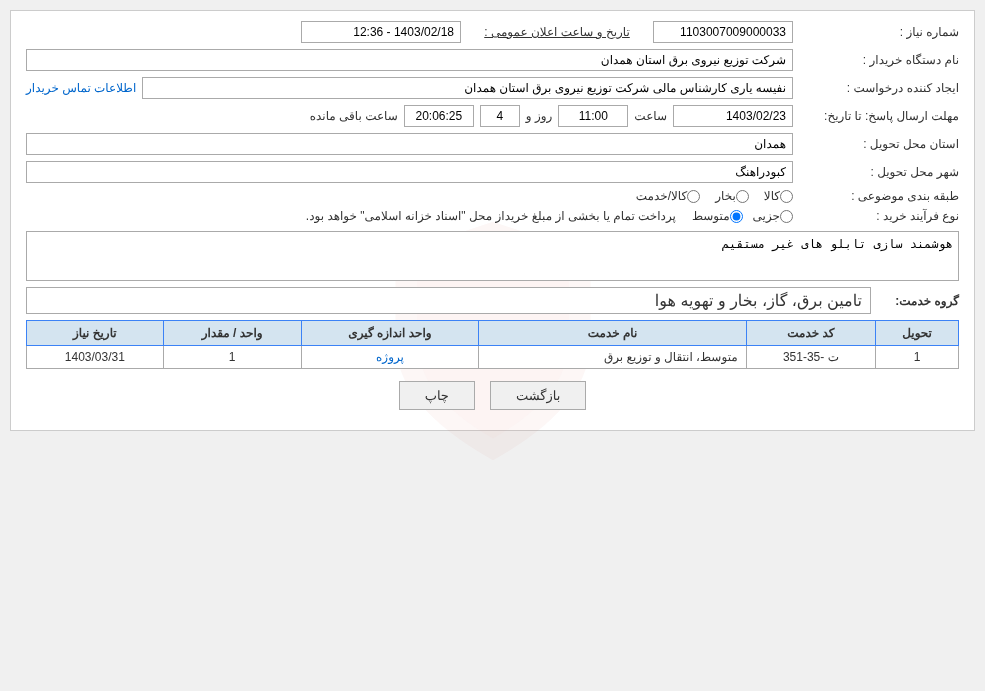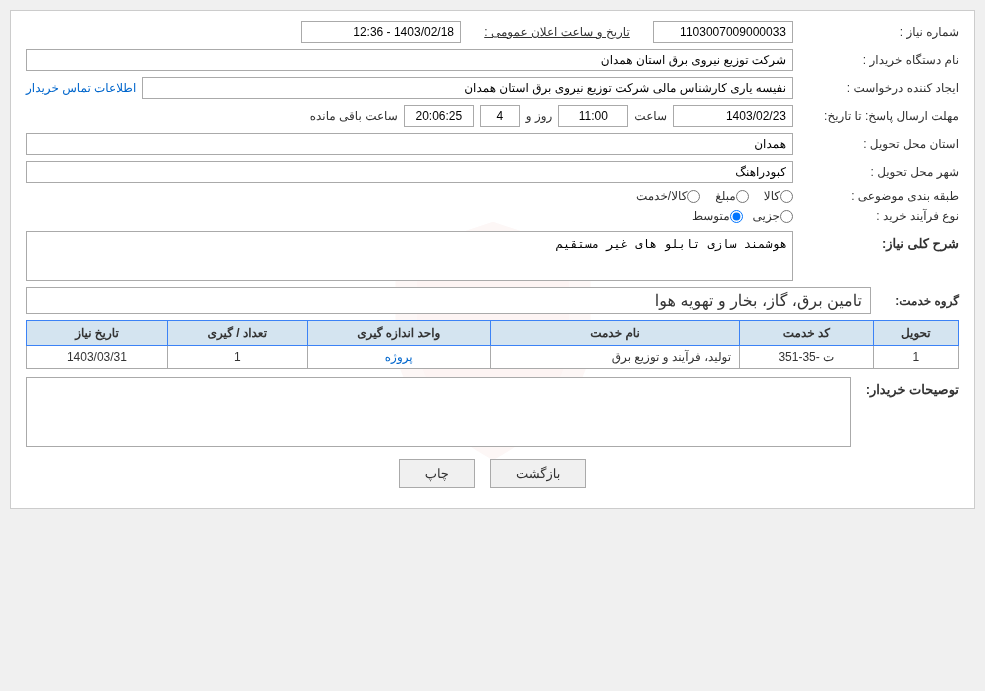--- a/index.html
+++ b/index.html
@@ -302,81 +302,77 @@
 
       <div class="form-row">
         <span class="label-cell">طبقه بندی موضوعی :</span>
         <div class="radio-group">
           <label class="radio-label">
             <input type="radio" name="category" style="">
             <span>کالا</span>
           </label>
           <label class="radio-label">
             <input type="radio" name="category" style="">
-            <span>مبلغ</span>
+            <span>بخار</span>
           </label>
           <label class="radio-label">
             <input type="radio" name="category" style="">
             <span>کالا/خدمت</span>
           </label>
         </div>
       </div>
 
       <div class="form-row">
         <span class="label-cell">نوع فرآیند خرید :</span>
         <div class="purchase-type-row">
           <label class="radio-label">
             <input type="radio" name="purchase_type" style="">
             <span>جزیی</span>
           </label>
           <label class="radio-label">
             <input type="radio" name="purchase_type" checked="" style="">
             <span>متوسط</span>
           </label>
         </div>
+        <span class="purchase-note" style="margin-right:10px;">پرداخت تمام یا بخشی از مبلغ خریداز محل "اسناد خزانه اسلامی" خواهد بود.</span>
       </div>
 
       <div class="form-row" style="align-items:flex-start; margin-top:8px;">
-        <span class="label-cell" style="font-weight:bold; font-size:13px; padding-top:5px;">شرح کلی نیاز:</span>
         <textarea class="description-box" rows="2" readonly="" style="">هوشمند سازی تابلو های غیر مستقیم</textarea>
       </div>
 
 
       <div class="service-group-row">
         <span class="service-group-label">گروه خدمت:</span>
         <div class="service-group-value">تامین برق، گاز، بخار و تهویه هوا</div>
       </div>
 
       <table class="data-table">
         <thead>
           <tr>
             <th>تحویل</th>
             <th>کد خدمت</th>
             <th>نام خدمت</th>
             <th>واحد اندازه گیری</th>
-            <th>تعداد / گیری</th>
+            <th>واحد / مقدار</th>
             <th>تاریخ نیاز</th>
           </tr>
         </thead>
         <tbody>
           <tr>
             <td>1</td>
             <td>ت -35-351</td>
-            <td class="col-name">تولید، فرآیند و توزیع برق</td>
+            <td class="col-name">متوسط، انتقال و توزیع برق</td>
             <td><a href="#" class="link-text">پروژه</a></td>
             <td>1</td>
             <td>1403/03/31</td>
           </tr>
         </tbody>
       </table>
 
-      <div class="notes-section">
-        <span class="notes-label">توصیحات خریدار:</span>
-        <textarea class="notes-textarea" rows="4" style=""></textarea>
-      </div>
 
       <div class="buttons-row">
         <button class="btn-back">بازگشت</button>
         <button class="btn-print">چاپ</button>
       </div>
 
     </div>
   </div>
 </div>
 

